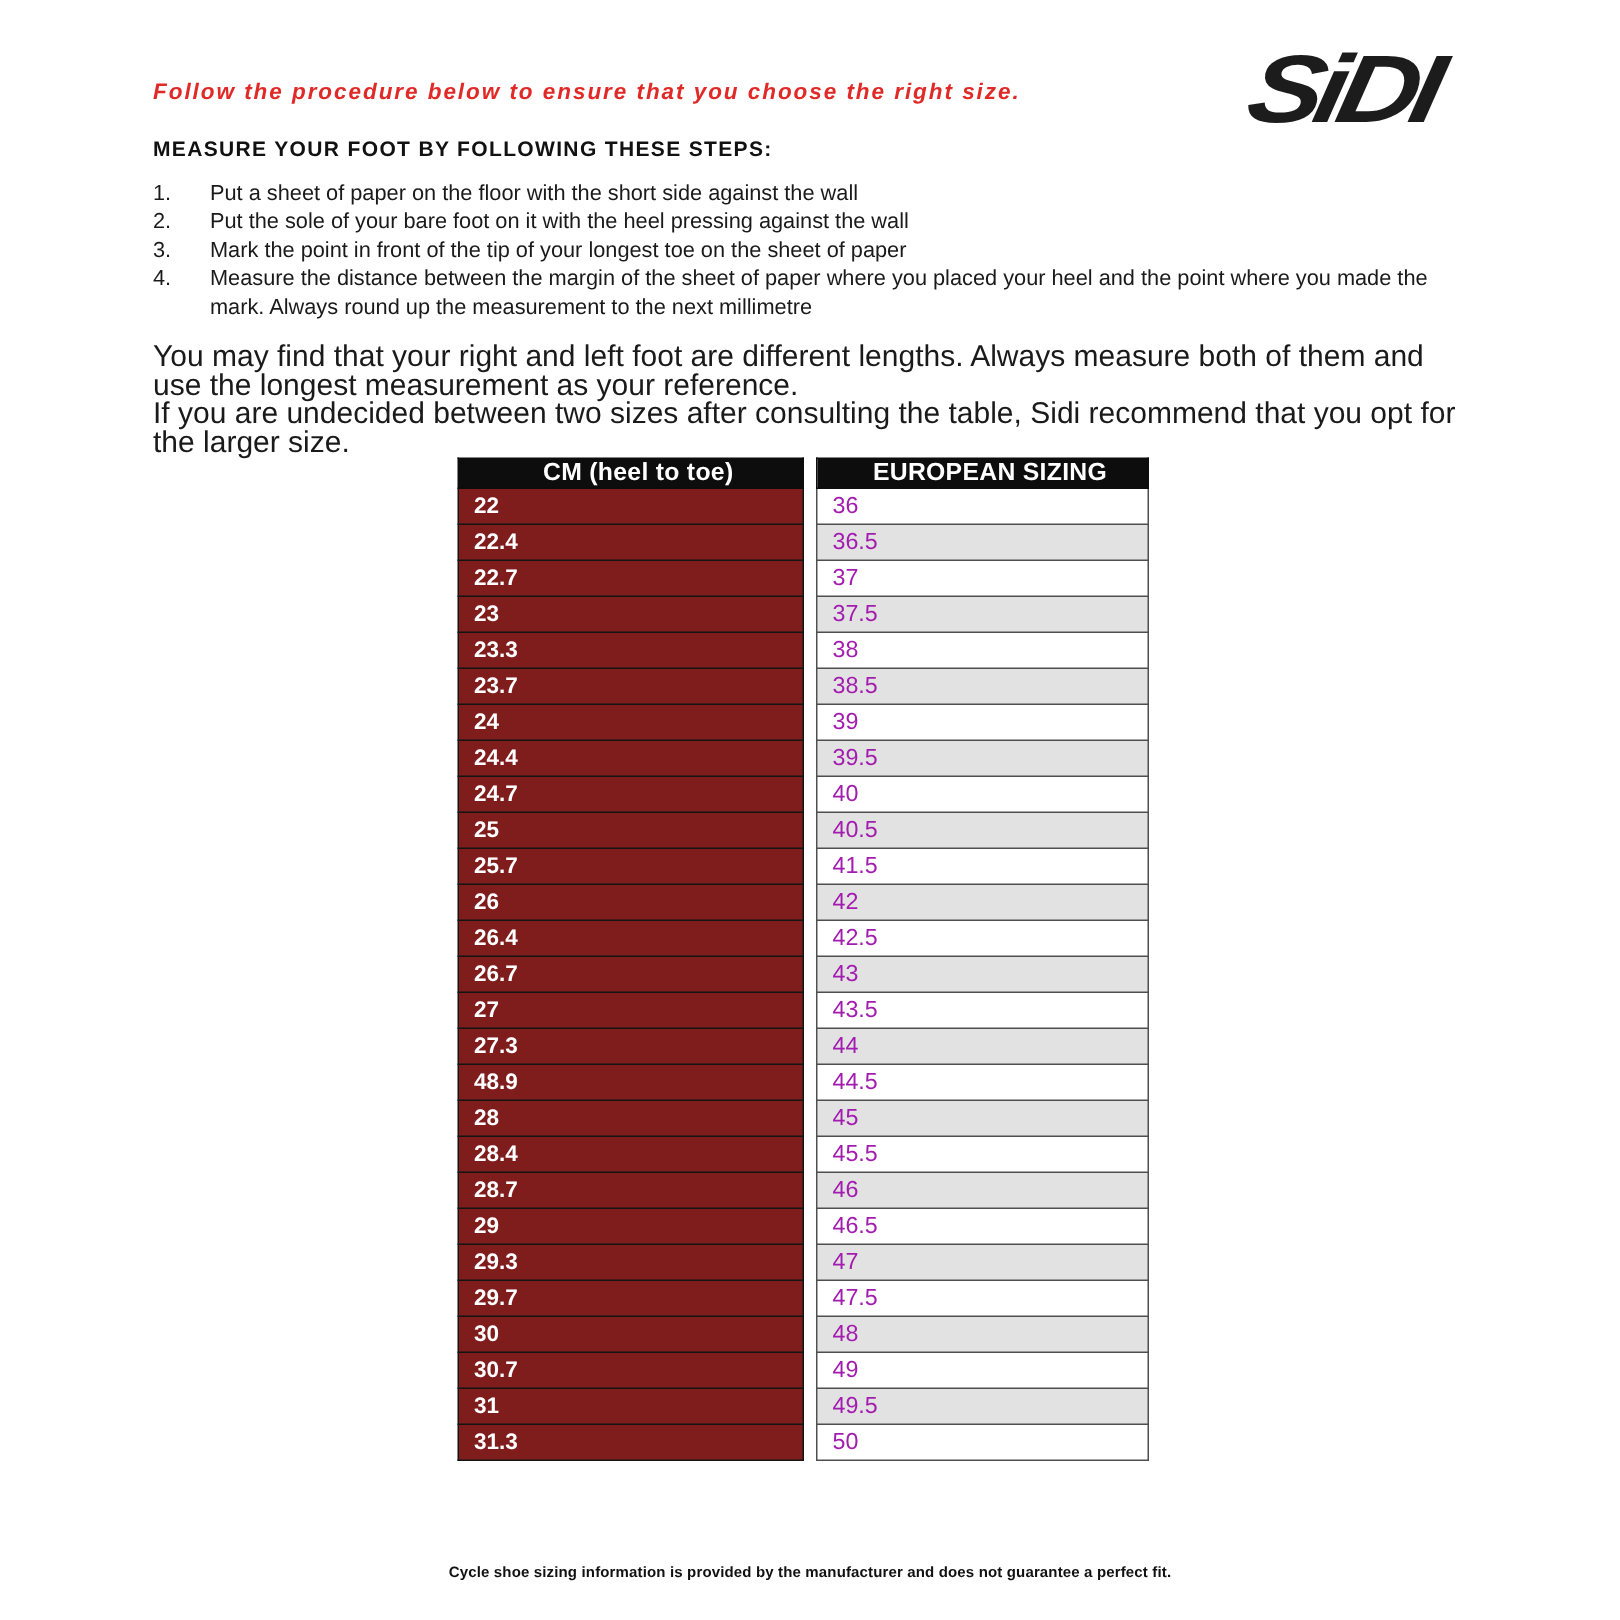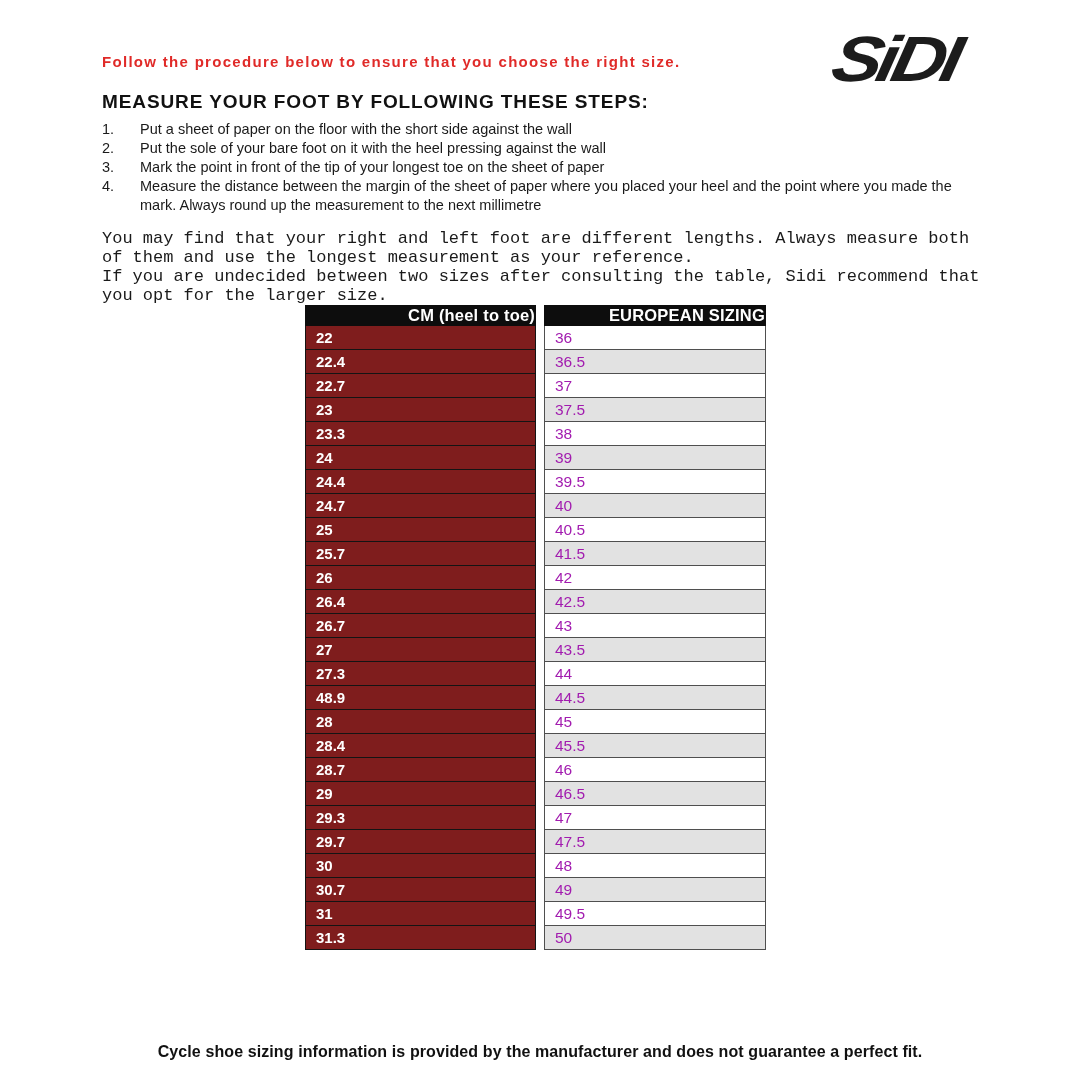--- a/index.html
+++ b/index.html
@@ -4,48 +4,48 @@
 <style>
   html,body { margin:0; padding:0; background:#ffffff; }
   .page {
     position:relative; width:1080px; height:1080px; background:#ffffff;
     font-family:"Liberation Sans", sans-serif; color:#1a1a1a; overflow:hidden;
   }
 
   
   .headline {
     position:absolute; left:102px; top:53px; width:720px;
-    font-size:15px; font-weight:bold; letter-spacing:1.3px; color:#e02a28;
+    font-size:15px; font-weight:bold; letter-spacing:1.3px; color:#e02a28;font-style:italic;
   }
   .logo {
     position:absolute; left:826px; top:28px; width:230px; height:66px;
     font-size:64px; font-weight:bold; font-style:italic;
     letter-spacing:-5px; color:#1c1c1c; line-height:62px;
     transform:skewX(-12deg) scaleX(1.18); transform-origin:left bottom;
     white-space:nowrap;
   }
 
   
   .section-heading {
     position:absolute; left:102px; top:91px;
-    font-size:19px; font-weight:bold; letter-spacing:0.9px; color:#111111;
+    font-size:14px; font-weight:bold; letter-spacing:0.9px; color:#111111;
   }
   .steps { position:absolute; left:102px; top:120px; width:878px; }
   .step { display:flex; align-items:flex-start; }
   .step-num { flex:0 0 38px; font-size:14.5px; line-height:19px; }
   .step-text { flex:1 1 auto; font-size:14.5px; line-height:19px; }
   .notes { position:absolute; left:102px; top:229px; width:880px; }
-  .notes p { margin:0; font-size:17px; line-height:19px;font-family:Liberation Mono, monospace; }
+  .notes p { margin:0; font-size:20px; line-height:19px; }
 
   
   .size-table-wrap { position:absolute; left:305px; top:305px; }
   table.size-table { border-collapse:collapse; }
   table.size-table th, table.size-table td { box-sizing:border-box; }
   th.col-h {
-    height:16px; background:#0d0d0d; color:#ffffff; text-align:right;
+    height:16px; background:#0d0d0d; color:#ffffff; text-align:center;
     padding:0 0 0 10px; font-size:16.5px; font-weight:bold; letter-spacing:0.2px;
     vertical-align:middle; border:1px solid #0d0d0d;
   }
   th.cm-h { width:230px; }
   th.eu-h { width:221px; }
   td.gap-cell, th.gap-cell { width:9px; background:#ffffff; border:none; padding:0; }
   td.cm-cell {
     height:24px; background:#7f1d1d; color:#ffffff; font-weight:bold;
     font-size:15px; padding:0 0 0 10px; vertical-align:middle;
     border:1.5px solid #141414;
@@ -54,21 +54,21 @@
   td.eu-cell {
     height:24px; background:#ffffff; color:#a21caf;
     font-size:15.5px; padding:0 0 0 10px; vertical-align:middle;
     border:1.5px solid #4f4f4f;
   }
   tbody tr:nth-child(even) td.eu-cell { background:#e2e2e2; }
 
   
   .footer-note {
     position:absolute; left:0; top:1043px; width:1080px; text-align:center;
-    font-size:16px; font-weight:bold; letter-spacing:0.1px; color:#111111;
+    font-size:10px; font-weight:bold; letter-spacing:0.1px; color:#111111;
   }
 </style>
 </head>
 <body>
 
 <div class="page">
 
   <div class="headline">Follow the procedure below to ensure that you choose the right size.</div>
   <div class="logo">SiDI</div>
 
@@ -129,20 +129,25 @@
           <td class="cm-cell">23</td>
           <td class="gap-cell"></td>
           <td class="eu-cell">37.5</td>
         </tr>
           <tr>
           <td class="cm-cell">23.3</td>
           <td class="gap-cell"></td>
           <td class="eu-cell">38</td>
         </tr>
           <tr>
+          <td class="cm-cell">23.7</td>
+          <td class="gap-cell"></td>
+          <td class="eu-cell">38.5</td>
+        </tr>
+          <tr>
           <td class="cm-cell">24</td>
           <td class="gap-cell"></td>
           <td class="eu-cell">39</td>
         </tr>
           <tr>
           <td class="cm-cell">24.4</td>
           <td class="gap-cell"></td>
           <td class="eu-cell">39.5</td>
         </tr>
           <tr>

